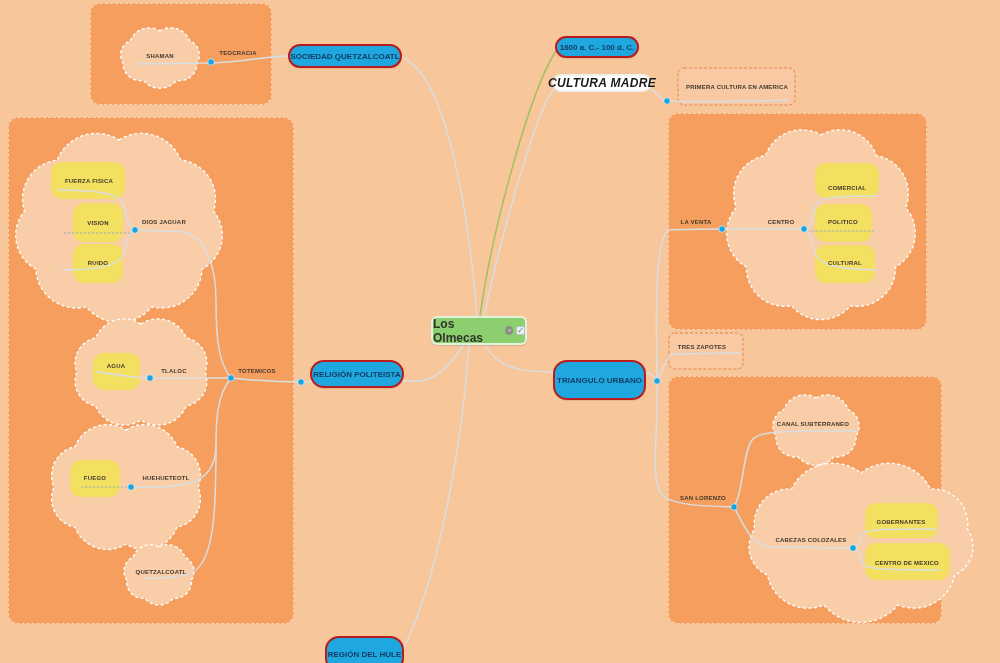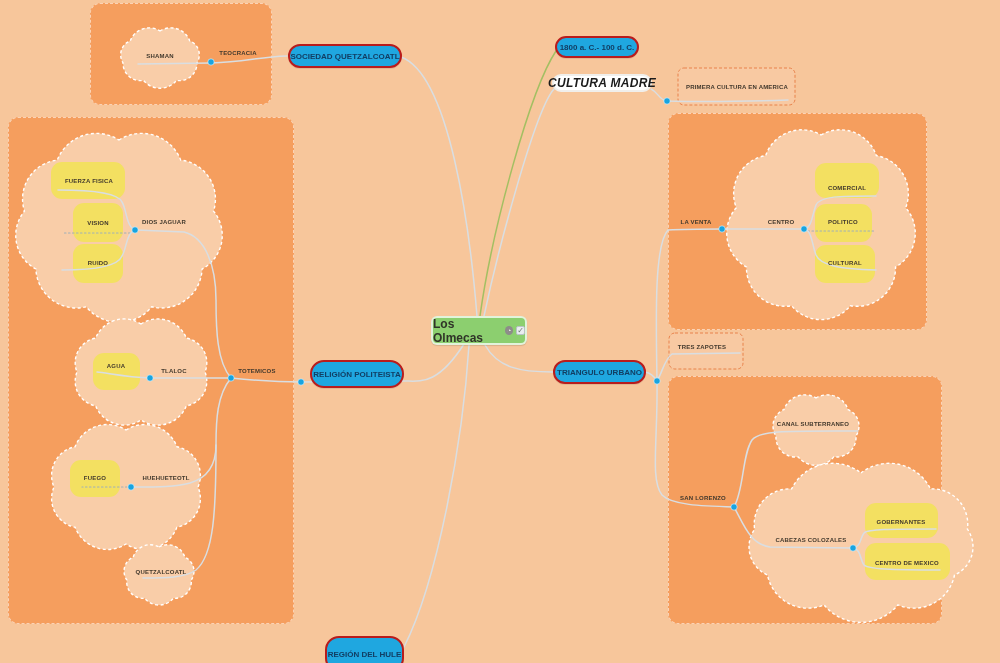--- a/index.html
+++ b/index.html
@@ -145,21 +145,21 @@
       <div class="lbl" style="left: 703px; top: 498px;">SAN LORENZO</div>
       <div class="lbl" style="left: 811px; top: 540px;">CABEZAS COLOZALES</div>
       <div class="lbl" style="left: 901px; top: 522px;">GOBERNANTES</div>
       <div class="lbl" style="left: 907px; top: 563px;">CENTRO DE MEXICO</div>
     </div>
   <div id="pills">
       <div class="pill blue" style="left: 288px; top: 44px; width: 114px; height: 24px;">SOCIEDAD QUETZALCOATL</div>
       <div class="pill blue" style="left: 555px; top: 36px; width: 84px; height: 22px;">1800 a. C.- 100 d. C.</div>
       <div class="pill white" style="left: 552px; top: 74px; width: 100px; height: 18px; font-style: italic;">CULTURA MADRE</div>
       <div class="pill blue" style="left: 310px; top: 360px; width: 94px; height: 28px;">RELIGIÓN POLITEISTA</div>
-      <div class="pill blue" style="left: 553px; top: 360px; width: 93px; height: 24px;">TRIANGULO URBANO</div>
+      <div class="pill blue" style="left: 553px; top: 360px; width: 93px; height: 40px;">TRIANGULO URBANO</div>
       <div class="pill blue" style="left: 325px; top: 636px; width: 79px; height: 36px;">REGIÓN DEL HULE</div>
     </div>
 
   <div class="center-node" id="center-node" style="left: 431px; top: 316px; width: 96px; height: 29px;">
     <span class="title">Los Olmecas</span>
     <span class="icon progress">◔</span>
     <span class="icon check">✓</span>
   </div>
 </div>
 

